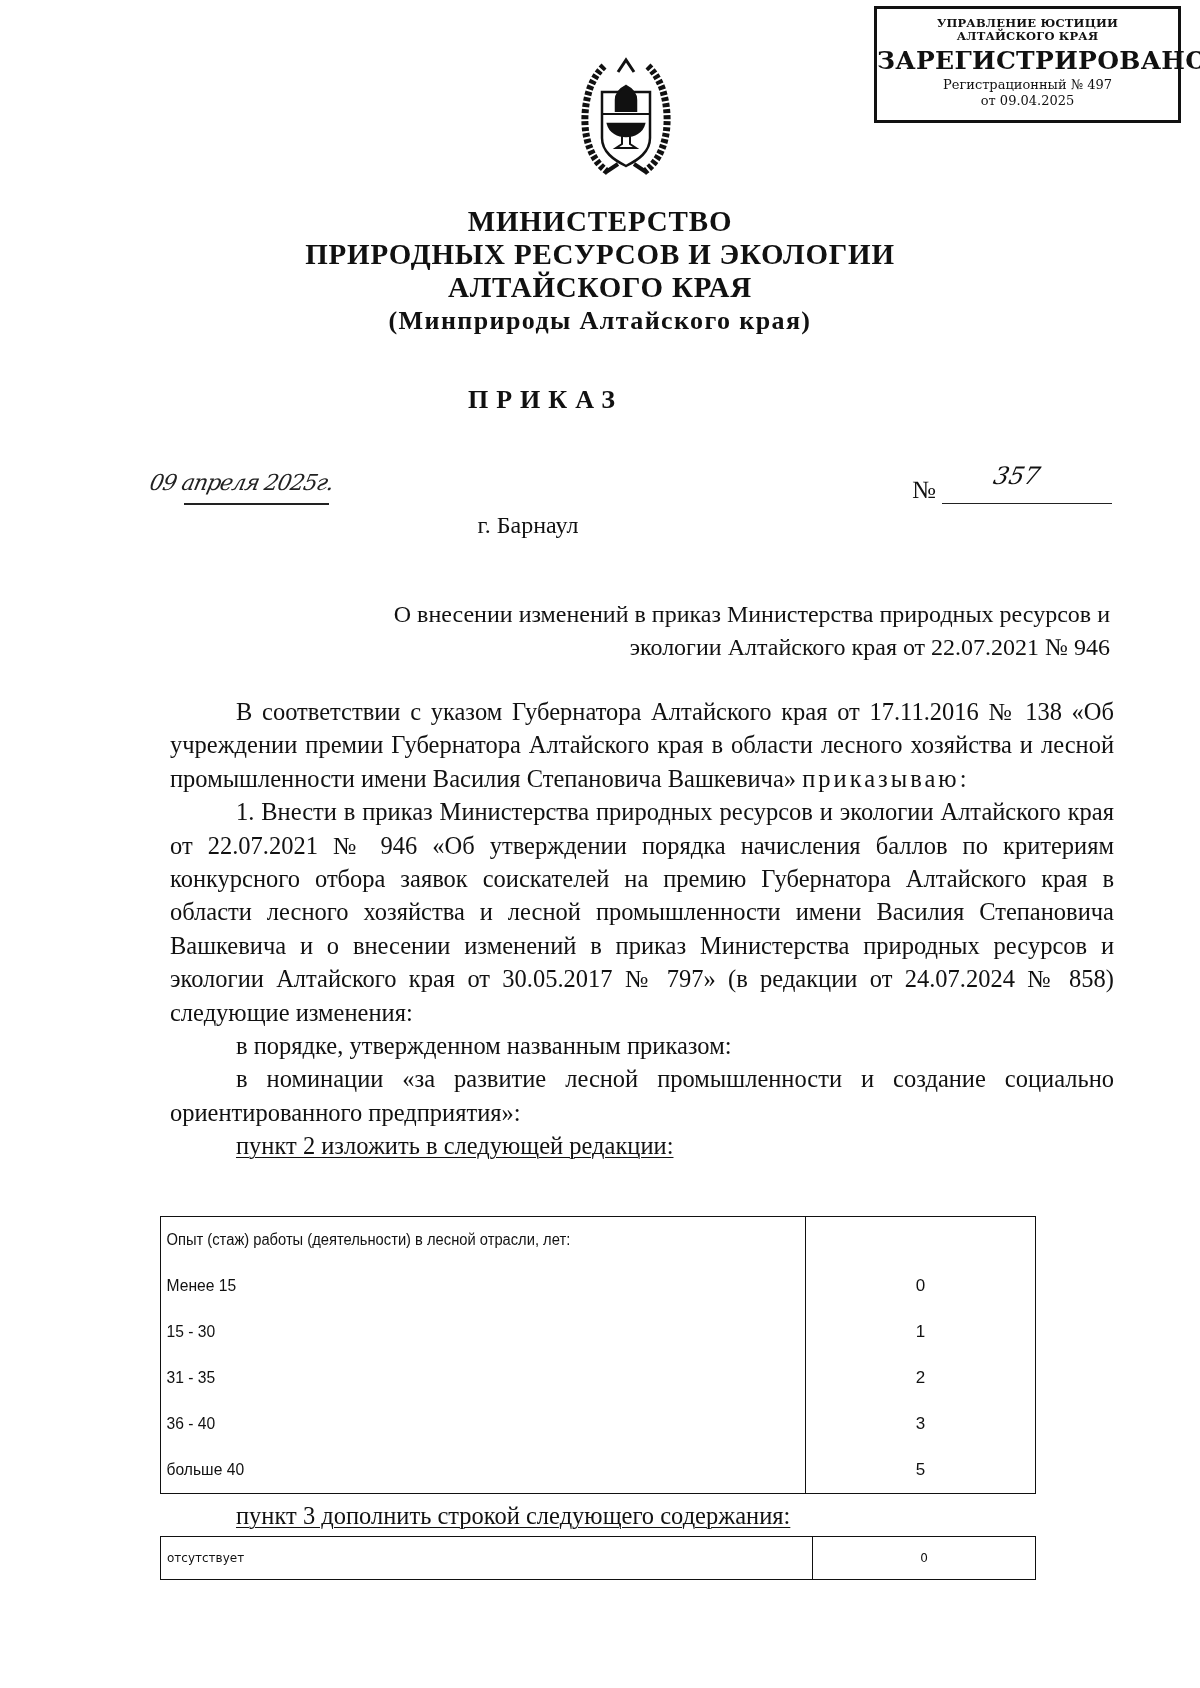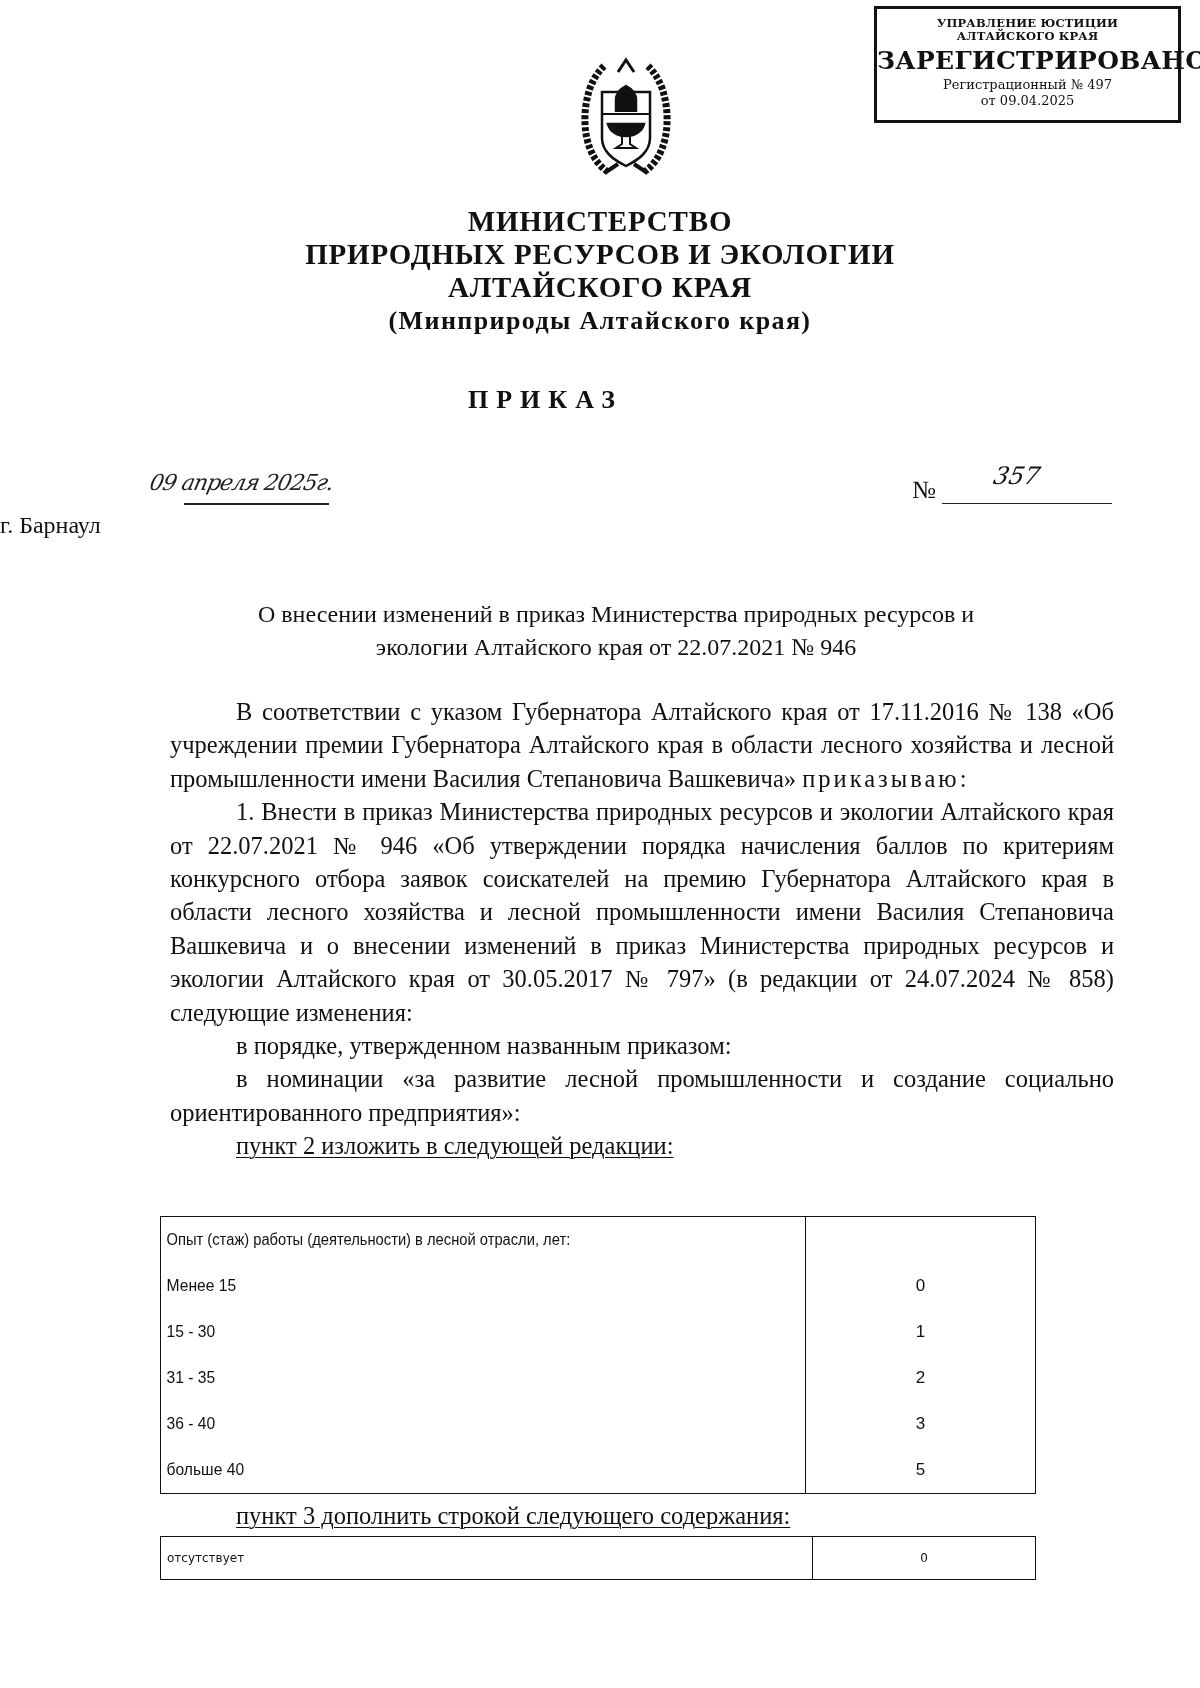--- a/index.html
+++ b/index.html
@@ -19,23 +19,23 @@
   .hdr { left:0; width:1200px; text-align:center; font-weight:bold; font-family:"Liberation Serif", serif; }
   .hdr .l { font-size:29px; line-height:33px; letter-spacing:0.8px; }
   .hdr .l4 { font-size:26px; line-height:33px; letter-spacing:1.4px; }
   .prikaz { left:0; width:1091px; text-align:center; font-size:26px; font-weight:bold; letter-spacing:8px; top:385px; }
 
   .date-hand { left:150px; top:470px; font-family:"DejaVu Serif", serif; font-style:italic; font-size:22px; color:#222; letter-spacing:-1px; transform:skewX(-12deg); }
   .date-line { left:184px; top:503px; width:145px; border-top:2px solid #222; }
   .no-label { left:912px; top:476px; font-size:25px; }
   .no-hand { left:994px; top:462px; font-family:"DejaVu Serif", serif; font-style:italic; font-size:24px; transform:skewX(-12deg); }
   .no-line { left:942px; top:503px; width:170px; border-top:1.5px solid #222; }
-  .city { left:0; width:1056px; text-align:left; top:512px; font-size:24px; }
+  .city { left:0; width:1056px; text-align:center; top:512px; font-size:24px; }
 
-  .subject { left:136px; width:960px; text-align:center; top:598px; font-size:24px; line-height:33px;font-family:Liberation Serif, serif; }
+  .subject { left:150px; width:960px; text-align:right; top:598px; font-size:24px; line-height:33px;font-family:Liberation Serif, serif; }
 
   .body { left:170px; width:944px; top:695px; font-size:24.5px; line-height:33.4px; text-align:justify; }
   .body p { margin:0; }
   .ind { text-indent:66px; }
   .spaced { letter-spacing:3px; }
   .last-left { text-align-last:left; }
 
   table.t { position:absolute; border-collapse:collapse; font-family:"DejaVu Sans", sans-serif; }
   table.t td { border:1.6px solid #111; vertical-align:top; }
   .t1 { left:160px; top:1216px; width:876px; }

